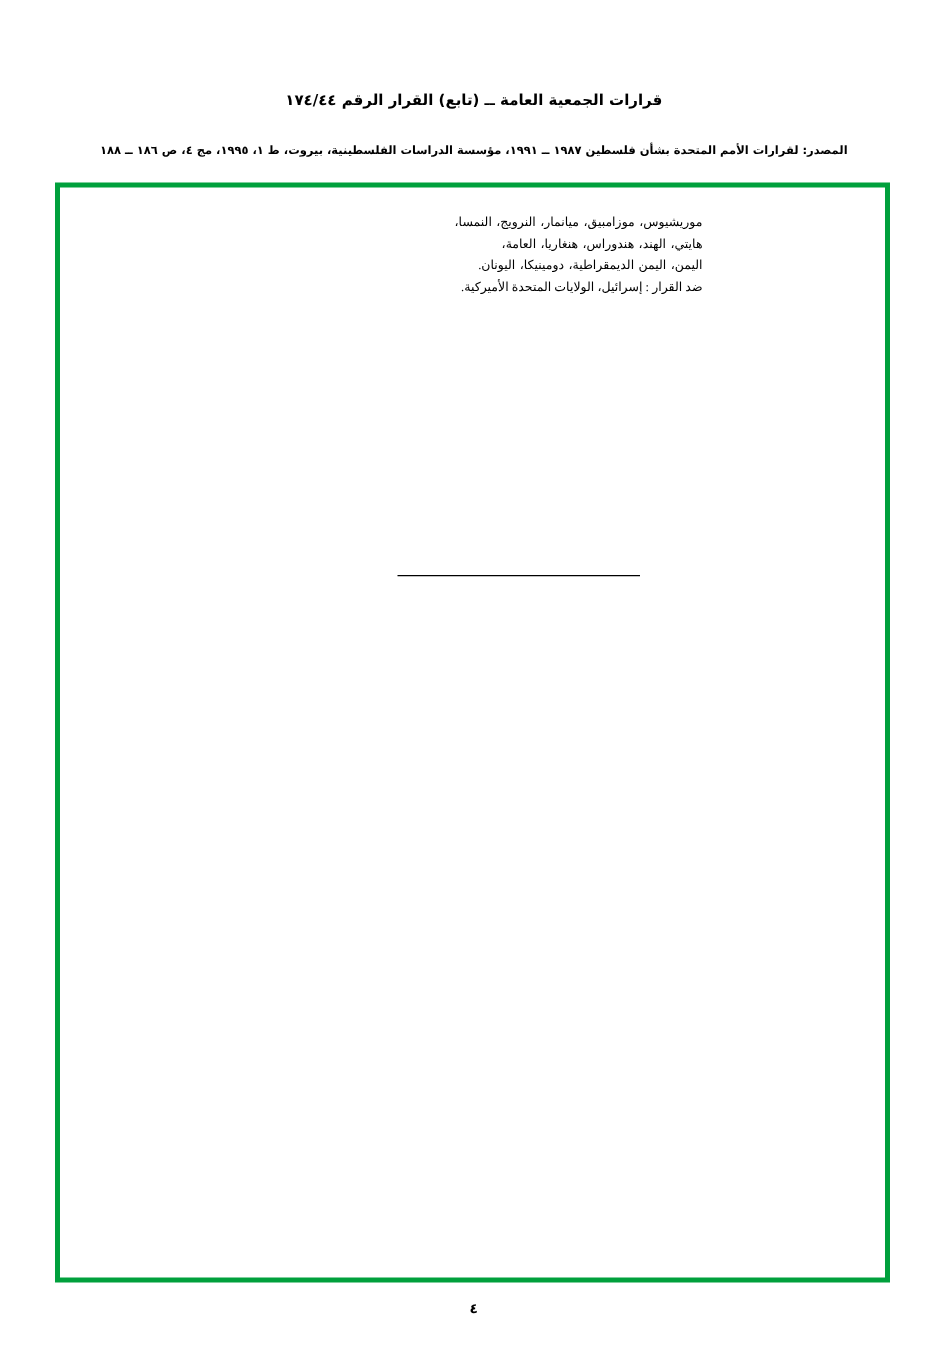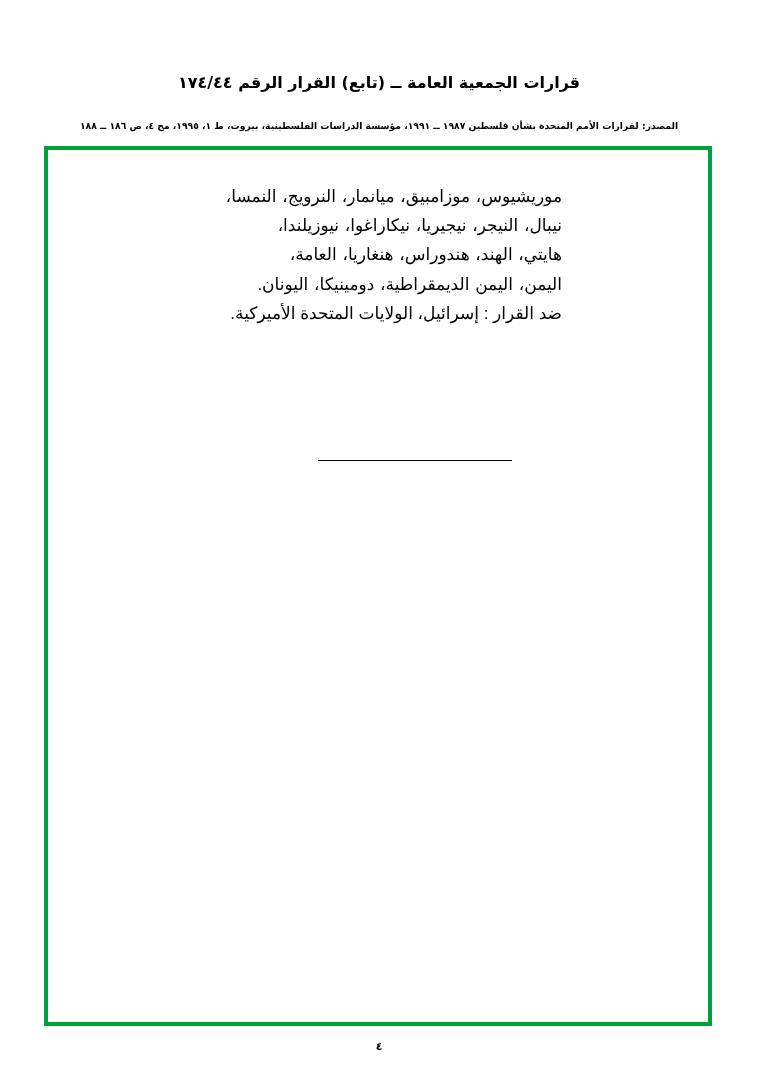--- a/index.html
+++ b/index.html
@@ -23,21 +23,21 @@
   }
 
   
   .header {
     text-align: center;
     padding-top: 72px;
   }
   .doc-title {
     font-family: "DejaVu Sans", "Liberation Sans", sans-serif;
     font-weight: bold;
-    font-size: 16px;
+    font-size: 12px;
     letter-spacing: 0;
     line-height: 1.4;
     direction: rtl;
   }
   .doc-source {
     font-family: "DejaVu Sans", "Liberation Sans", sans-serif;
     font-weight: bold;
     font-size: 9.2px;
     line-height: 1.5;
     margin-top: 25px;
@@ -51,27 +51,27 @@
     top: 146px;
     width: 668px;
     height: 880px;
     border: 4px solid #00a03c;
     box-sizing: border-box;
     background: #ffffff;
   }
 
   .body-text {
     position: absolute;
-    top: 32px;
+    top: 20px;
     right: 146px;
     width: 400px;
     direction: rtl;
     text-align: right;
-    font-family: Liberation Sans, sans-serif;
-    font-size: 17px;
+    font-family: Liberation Serif, serif;
+    font-size: 10px;
     line-height: 1.72;
   }
 
   .para {
     margin: 0 0 0 0;
   }
   .para.list {
     text-align: justify;
     text-align-last: right;
     word-spacing: 1px;
@@ -118,21 +118,20 @@
   <div class="header">
     <div class="doc-title">قرارات الجمعية العامة ــ (تابع) القرار الرقم ١٧٤/٤٤</div>
     <div class="doc-source">المصدر: لقرارات الأمم المتحدة بشأن فلسطين ١٩٨٧ ــ ١٩٩١، مؤسسة الدراسات الفلسطينية، بيروت، ط ١، ١٩٩٥، مج ٤، ص ١٨٦ ــ ١٨٨</div>
   </div>
 
   <div class="frame" style="border-color: rgb(0, 160, 60);">
 
     <div class="body-text">
 
       <div class="para list">موريشيوس، موزامبيق، ميانمار، النرويج، النمسا،</div>
-      <div class="para list">نيبال، النيجر، نيجيريا، نيكاراغوا، نيوزيلندا،</div>
       <div class="para list">هايتي، الهند، هندوراس، هنغاريا، العامة،</div>
       <div class="para list">اليمن، اليمن الديمقراطية، دومينيكا، اليونان.</div>
 
       <div class="entry">
         <span class="lbl">ضد القرار</span>
         <span class="lbl">:</span>
         <span>إسرائيل، الولايات المتحدة الأميركية.</span>
       </div>
 
 

